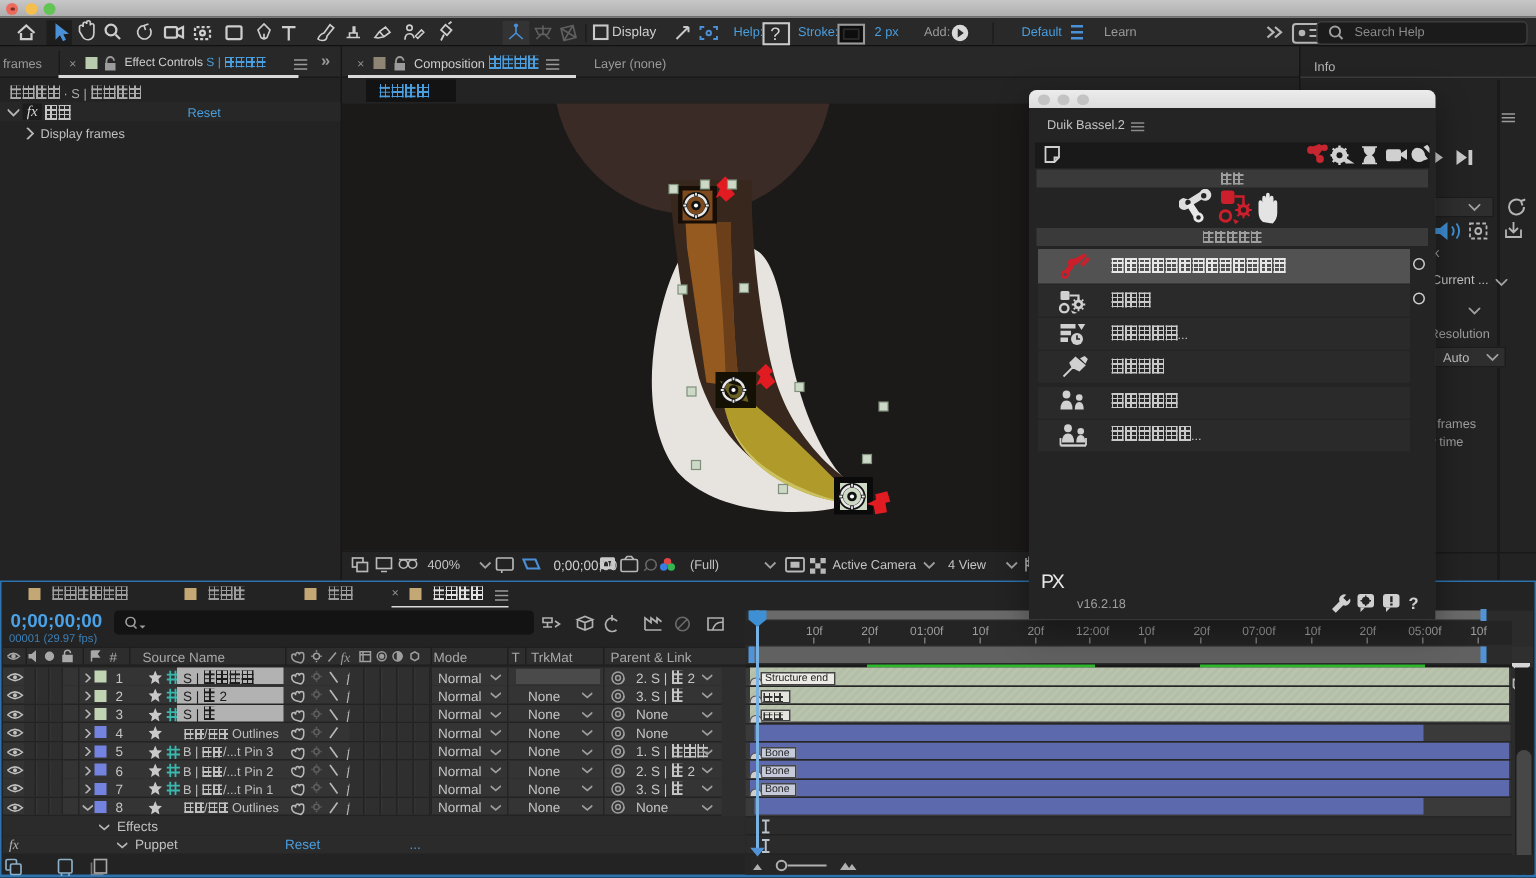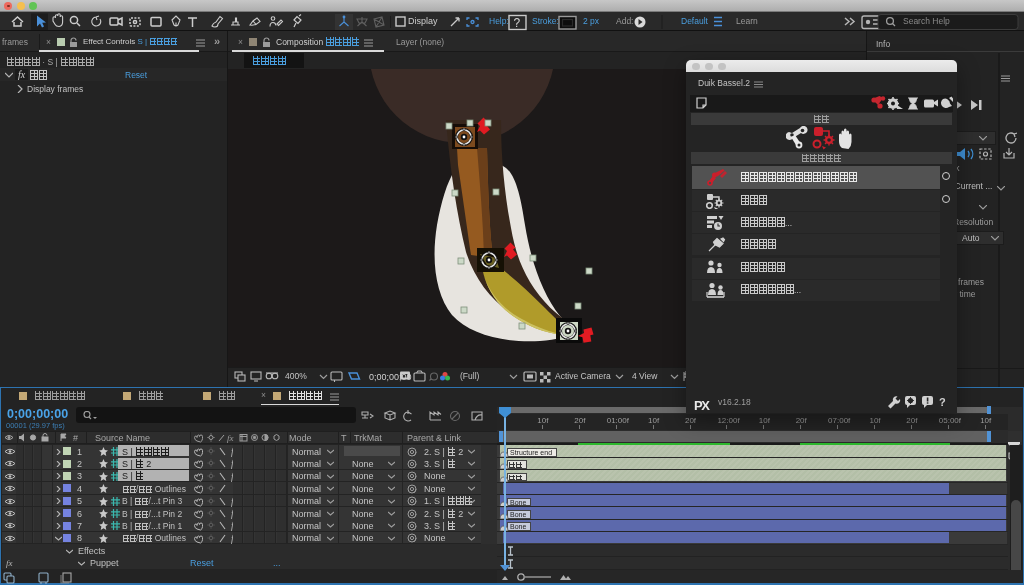--- a/index.html
+++ b/index.html
@@ -1034,21 +1034,21 @@
         <circle cx="6" cy="3.5" r="2.6"></circle>
         <path d="M2 13 q0 -6 4 -6 q4 0 4 6 z"></path>
         <circle cx="14.5" cy="5.5" r="2.2"></circle>
         <path d="M11.5 13 q0 -5 3 -5 q3 0 3 5 z"></path>
         <path d="M1 15 h17" stroke="#d0d0d0" stroke-width="1.6"></path>
         <path d="M1 10 v5 M18 10 v5" stroke="#d0d0d0" stroke-width="1.2"></path>
       </g>
  </svg>
  <div class="ab t" style="left:54px;top:224px"><span style="--c:#c9c9c9"><i class="k10"></i><i class="k10"></i><i class="k10"></i><i class="k10"></i><i class="k10"></i><i class="k10"></i></span><span style="color:#c9c9c9">...</span></div>
 
- <div class="ab" style="left:8px;top:338px;color:#e8e8e8;font-size:13px;font-weight:bold;letter-spacing:-1.5px">PX</div>
+ <div class="ab" style="left:8px;top:320px;color:#e8e8e8;font-size:13px;font-weight:normal;letter-spacing:-1.5px">PX</div>
  <div class="ab t" style="left:32px;top:337px;color:#9e9e9e">v16.2.18</div>
  <svg class="ab" style="left:200px;top:335px" width="65" height="14">
   <path d="M2 11 l5 -5 a3.5 3.5 0 0 1 4.5 -4.5 l-2 2 l2.5 2.5 l2 -2 a3.5 3.5 0 0 1 -4.5 4.5 l-5 5 z" fill="#d0d0d0"></path>
   <g fill="#d0d0d0">
         <rect x="19" y="1" width="11" height="9" rx="2"></rect>
         <path d="M21 10 l0 3 l3 -3 z"></path>
         <circle cx="24.5" cy="5.5" r="2.6" fill="#242424"></circle>
         <path d="M24.5 2 v1.5 M24.5 7.5 v1.5 M21 5.5 h1.5 M26.5 5.5 h1.5" stroke="#242424" stroke-width=".9"></path>
       </g>
   <g fill="#d0d0d0">

